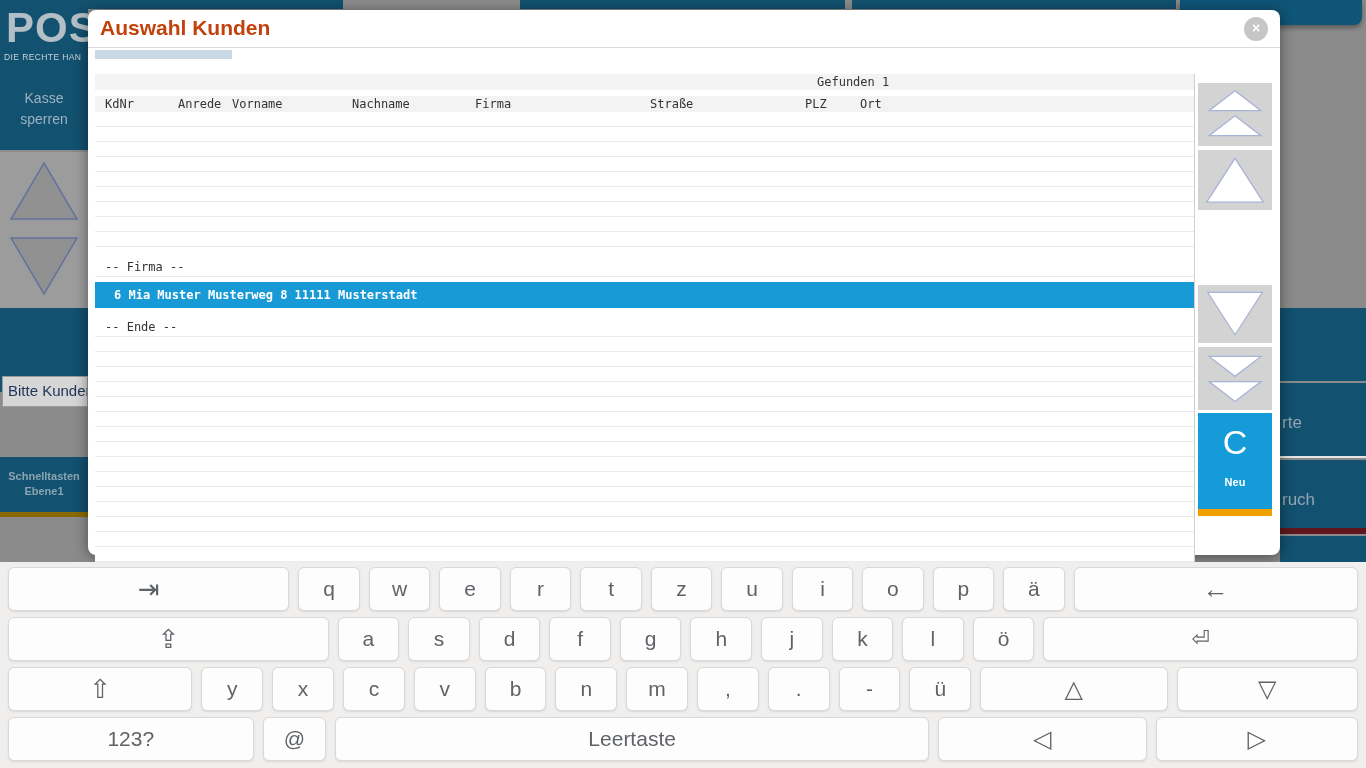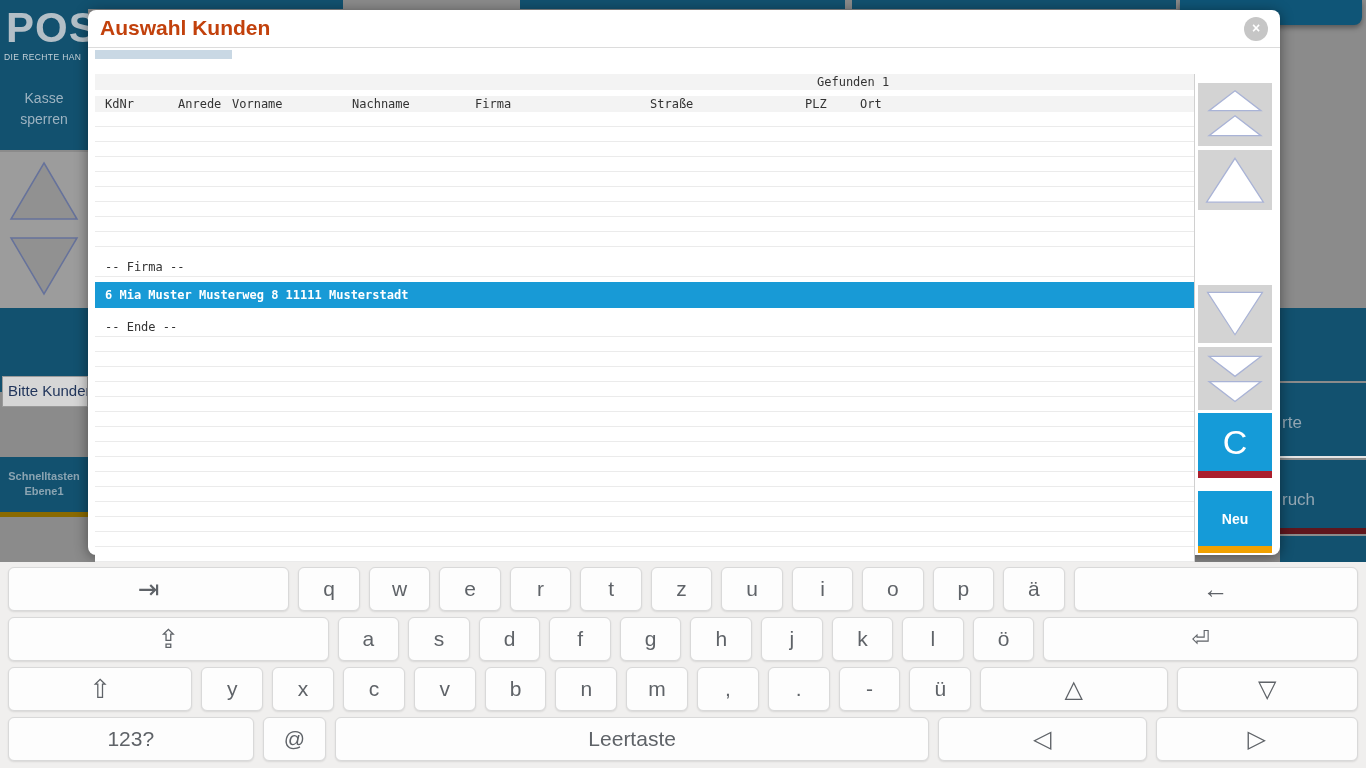--- a/index.html
+++ b/index.html
@@ -72,42 +72,42 @@
   .found { position:absolute; left:722px; top:1px; }
   .head-row { position:absolute; left:0; top:22px; width:100%; height:16px; background:#f3f3f3; }
   .head-row .col { position:absolute; top:1px; }
   .tbody { position:absolute; left:0; top:38px; width:100%; bottom:0;
            background:repeating-linear-gradient(to bottom,#ffffff 0 14px,#ebebeb 14px 15px); }
   .marker { position:absolute; left:0; width:100%; height:16px; line-height:16px;
             padding-left:10px; background:#fff; }
   .anfang { top:147px; } .ende { top:207px; }
   .sel-row { position:absolute; left:0; top:170px; width:100%; height:26px;
              background:#189ad6; color:#fff; font-weight:bold; line-height:26px;
-             padding-left:10px; cursor:pointer; }
+             padding-left:19px; cursor:pointer; }
 
   
   .gbtn { position:absolute; left:1110px; width:74px; background:#d3d3d3;
           display:flex; align-items:center; justify-content:center; cursor:pointer; }
   .pos-du { top:73px; height:63px; }
   .pos-u  { top:140px; height:60px; }
   .pos-d  { top:275px; height:58px; }
   .pos-dd { top:337px; height:63px; }
   .gbtn svg { width:64px; height:86%; }
   .gtri { fill:#ffffff; stroke:#a9b3d6; stroke-width:1.5; }
   .ok-outer { position:absolute; left:1105px; top:200px; width:84px; height:72px;
               border:3px solid #e23b45; border-radius:10px; }
   .ok-btn { position:relative; margin:2px; height:60px; background:#159bd8;
             display:flex; align-items:center; justify-content:center;
             color:#fff; font-size:13px; font-weight:bold; cursor:pointer; }
   .green-bar { position:absolute; left:0; bottom:0; width:100%; height:6px; background:#1fa13c; }
   .blue-btn { position:absolute; left:1110px; width:74px; background:#159bd8; color:#fff;
               display:flex; align-items:center; justify-content:center; cursor:pointer; }
   .c-btn { top:403px; height:65px; border-bottom:7px solid #aa1f2d; font-size:34px; }
-  .neu-btn { top:481px; height:62px; border-bottom:7px solid #f0a100;
-             font-size:14px; font-weight:bold; }
+  .neu-btn { top:444px; height:62px; border-bottom:7px solid #f0a100;
+             font-size:11px; font-weight:bold; }
 
   
   .keyboard { position:absolute; left:0; top:562px; width:1366px; height:206px;
               background:#f0efee; z-index:20; padding:5px 8px;
               display:flex; flex-direction:column; gap:6px; }
   .kb-row { display:flex; gap:9px; height:44px; }
   .key { background:#fdfdfd; border:1px solid #d9d9d9; border-radius:6px;
          display:flex; align-items:center; justify-content:center;
          color:#5f6368; font-size:21px; cursor:pointer;
          box-shadow:0 1px 2px rgba(0,0,0,.10); }

